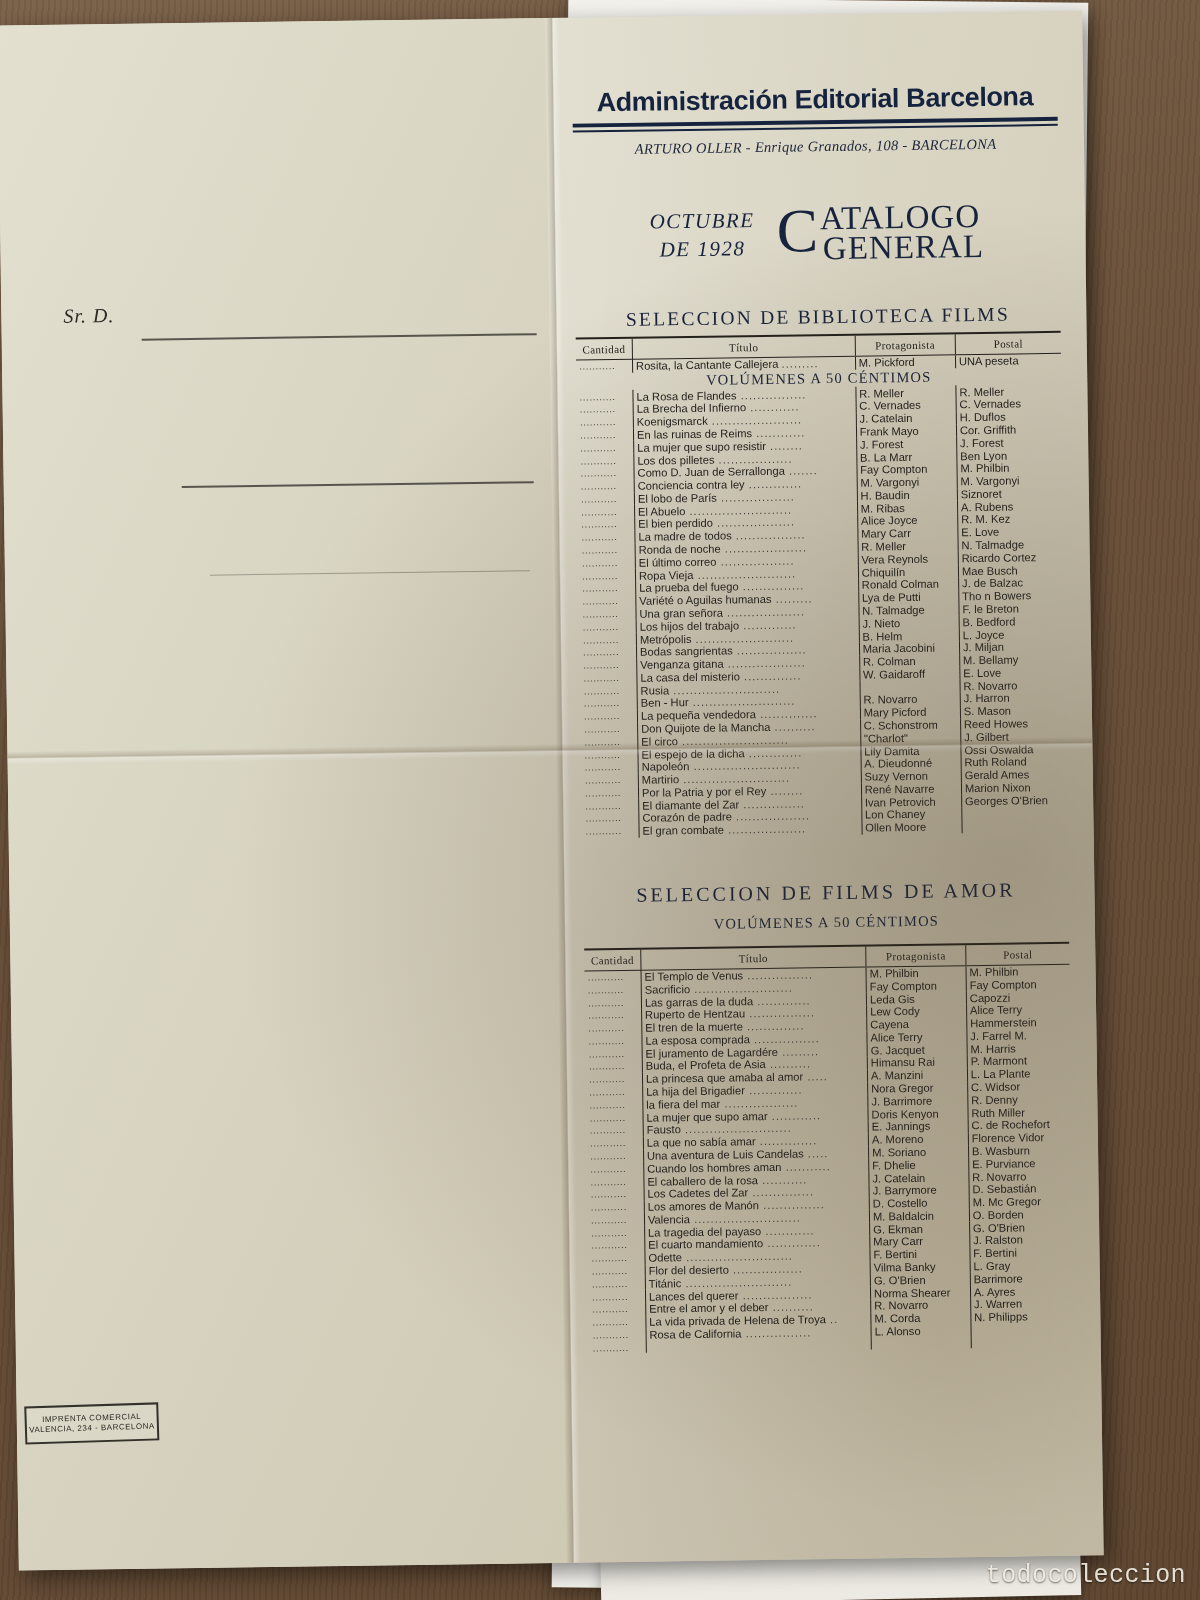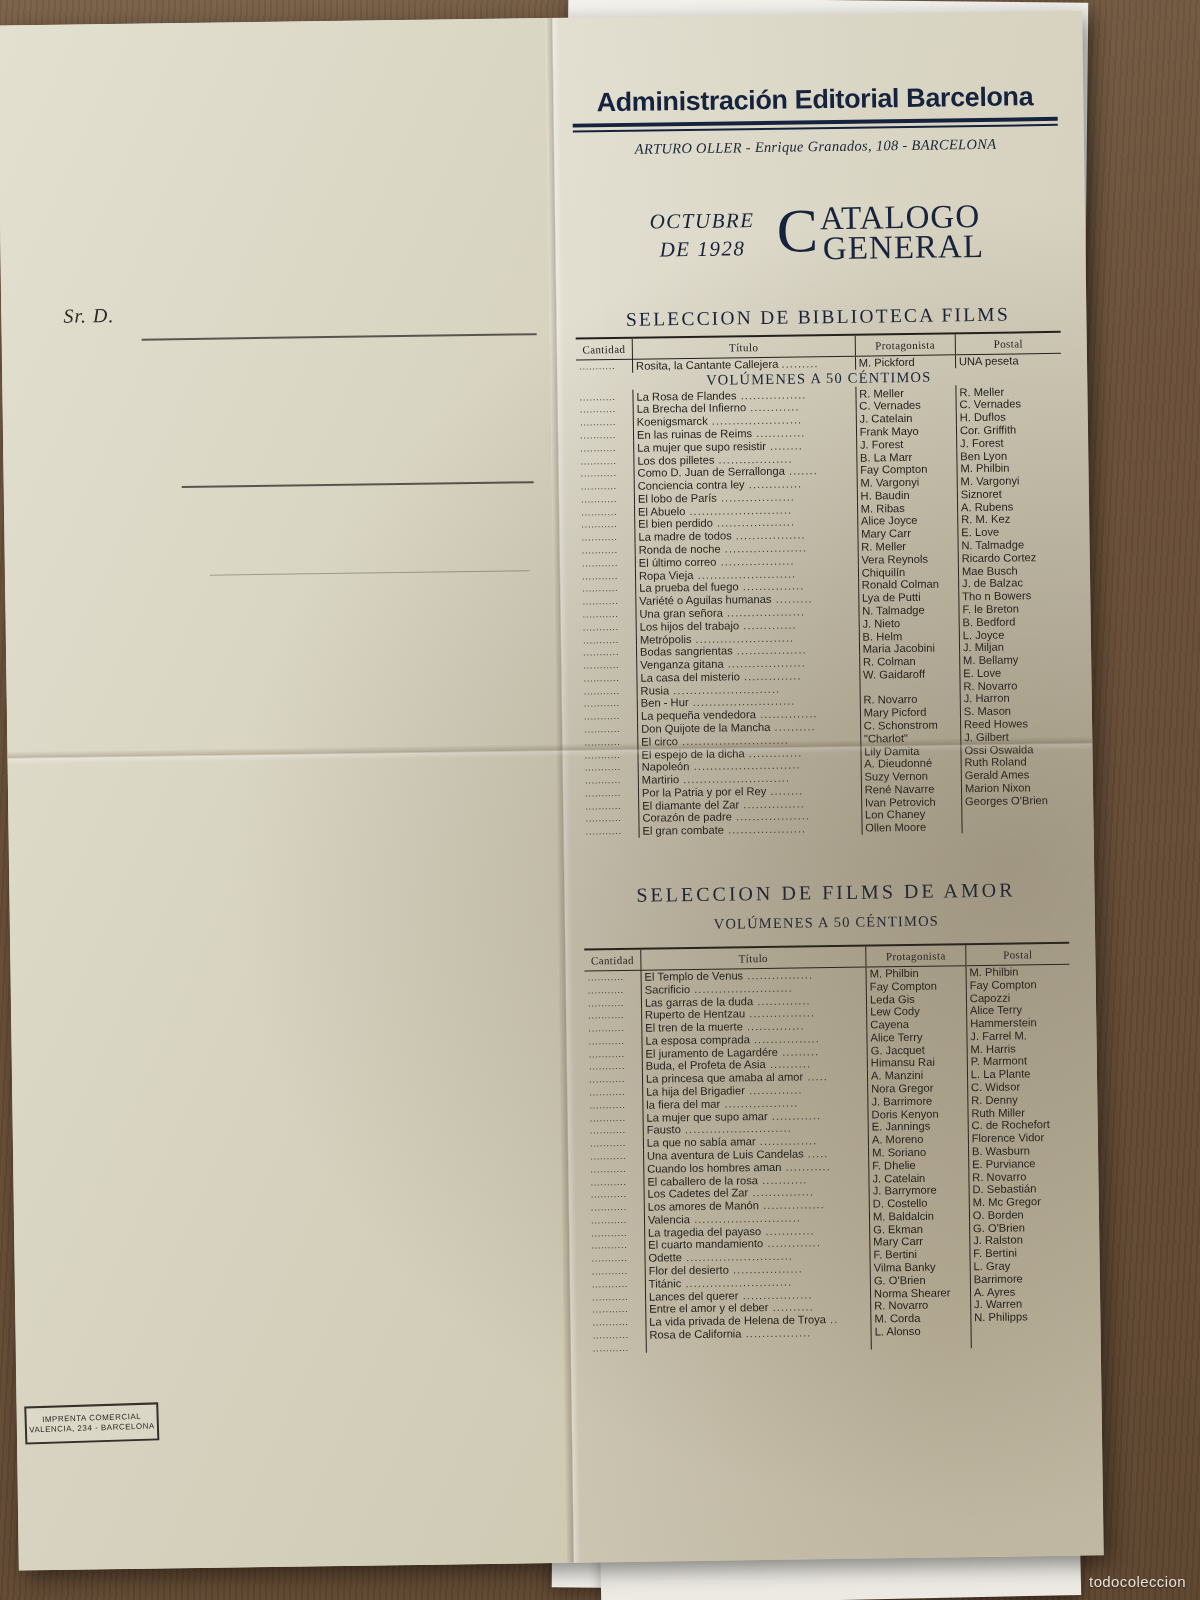--- a/index.html
+++ b/index.html
@@ -147,22 +147,22 @@
   .section-head2{
     text-align:center;font-size:20px;letter-spacing:3px;margin-top:46px;color:#16213a;
     font-weight:normal;
   }
   .section-sub2{
     text-align:center;font-size:14.5px;letter-spacing:1.2px;margin-top:10px;color:#18223a;
   }
   .tbl-top-rule{height:2px;background:#23201c;margin-top:14px;}
   .watermark{
     position:absolute;right:14px;bottom:10px;
-    font-family:Liberation Sans, sans-serif;
-    font-size:15px;color:#efe9df;letter-spacing:.4px;
+    font-family:Liberation Mono, monospace;
+    font-size:25px;color:#efe9df;letter-spacing:.4px;
     text-shadow:0 1px 2px rgba(0,0,0,.6);
     opacity:.95;
   }
   .shade{
     position:absolute;pointer-events:none;
   }
 </style>
 </head>
 <body>
 

